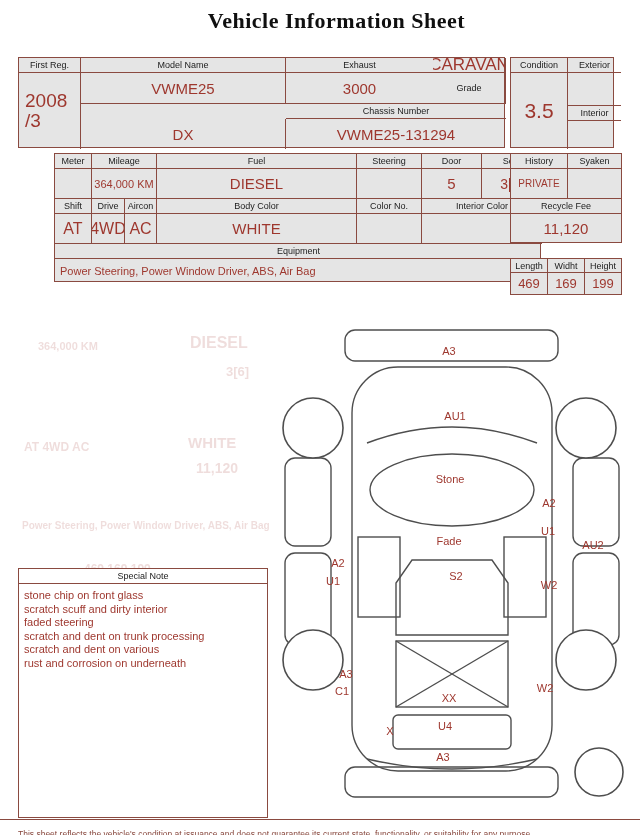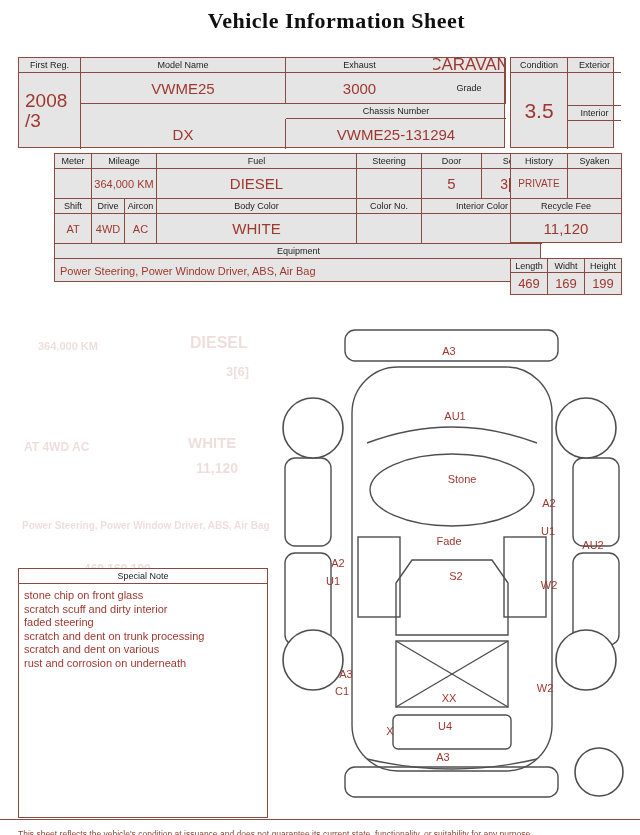--- a/index.html
+++ b/index.html
@@ -14,21 +14,21 @@
   .title{position:absolute;top:8px;left:0;width:100%;text-align:center;
          font-family:"Liberation Serif",serif;font-size:22px;font-weight:600;color:#101010;
          letter-spacing:.5px;}
   .grid{position:absolute;display:grid;border:1px solid var(--bd);box-sizing:border-box;background:#e5e5e5;}
   .c{border-right:1px solid var(--bd);border-bottom:1px solid var(--bd);
      display:flex;align-items:center;justify-content:center;overflow:hidden;box-sizing:border-box;}
   .c.nr{border-right:none;}
   .c.nb{border-bottom:none;}
   .lbl{font-size:9px;color:var(--ink);}
   .val{color:var(--accent);font-weight:400;}
-  .v10{font-size:10px;} .v11{font-size:11px;} .v12{font-size:11px;} .v13{font-size:13px;}
+  .v10{font-size:10px;} .v11{font-size:11px;} .v12{font-size:16px;} .v13{font-size:13px;}
   .v14{font-size:14px;} .v15{font-size:15px;} .v17{font-size:17px;} .v21{font-size:21px;}
   .fr{flex-direction:column;align-items:flex-start;justify-content:center;padding-left:6px;
       font-size:19px;line-height:1.05;}
   .left-align{justify-content:flex-start;padding-left:5px;}
   .box{position:absolute;border:1px solid var(--bd);box-sizing:border-box;background:#fff;}
   .box-hdr{height:14px;line-height:14px;text-align:center;font-size:9px;color:var(--ink);
            border-bottom:1px solid var(--bd);}
   .note-lines{padding:5px 4px 0 5px;font-size:11px;color:var(--accent);line-height:13.5px;}
   .diagram{position:absolute;left:272px;top:315px;width:364px;height:490px;}
   .dlayer{position:absolute;left:0;top:0;width:100%;height:100%;}
@@ -173,21 +173,21 @@
         <circle cx="41" cy="113" r="30"></circle>
         <circle cx="314" cy="113" r="30"></circle>
         <circle cx="41" cy="345" r="30"></circle>
         <circle cx="314" cy="345" r="30"></circle>
         <circle cx="327" cy="457" r="24"></circle>
       </g>
     </svg>
     <div class="dlayer">
         <span class="dlabel" style="left: 177px; top: 36px;">A3</span>
         <span class="dlabel" style="left: 183px; top: 101px;">AU1</span>
-        <span class="dlabel" style="left: 178px; top: 164px; margin-left: 12px;">Stone</span>
+        <span class="dlabel" style="left: 178px; top: 164px;">Stone</span>
         <span class="dlabel" style="left: 277px; top: 188px;">A2</span>
         <span class="dlabel" style="left: 276px; top: 216px;">U1</span>
         <span class="dlabel" style="left: 321px; top: 230px;">AU2</span>
         <span class="dlabel" style="left: 177px; top: 226px;">Fade</span>
         <span class="dlabel" style="left: 66px; top: 248px;">A2</span>
         <span class="dlabel" style="left: 61px; top: 266px;">U1</span>
         <span class="dlabel" style="left: 184px; top: 261px;">S2</span>
         <span class="dlabel" style="left: 277px; top: 270px;">W2</span>
         <span class="dlabel" style="left: 74px; top: 359px;">A3</span>
         <span class="dlabel" style="left: 70px; top: 376px;">C1</span>

